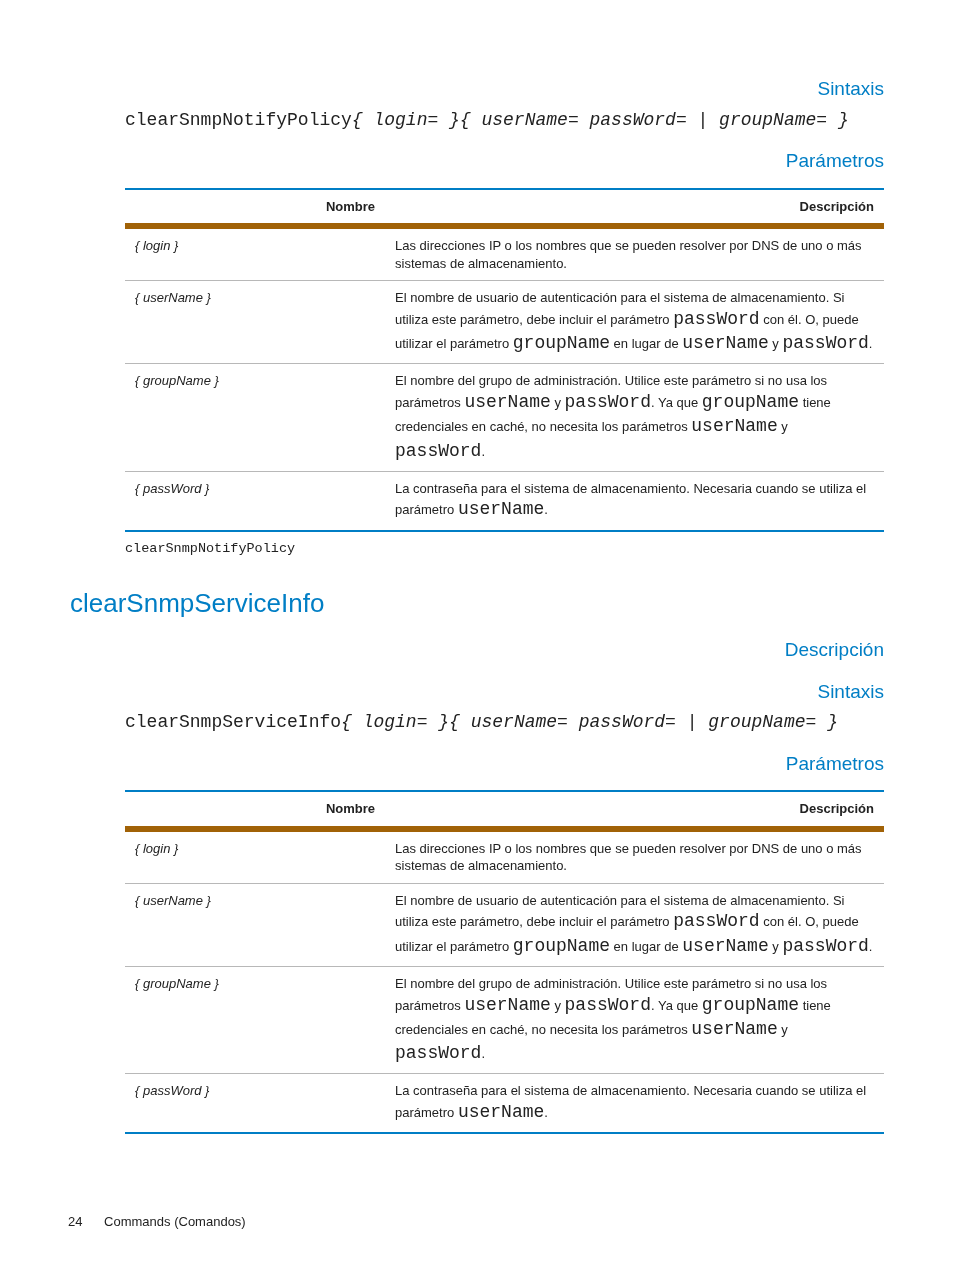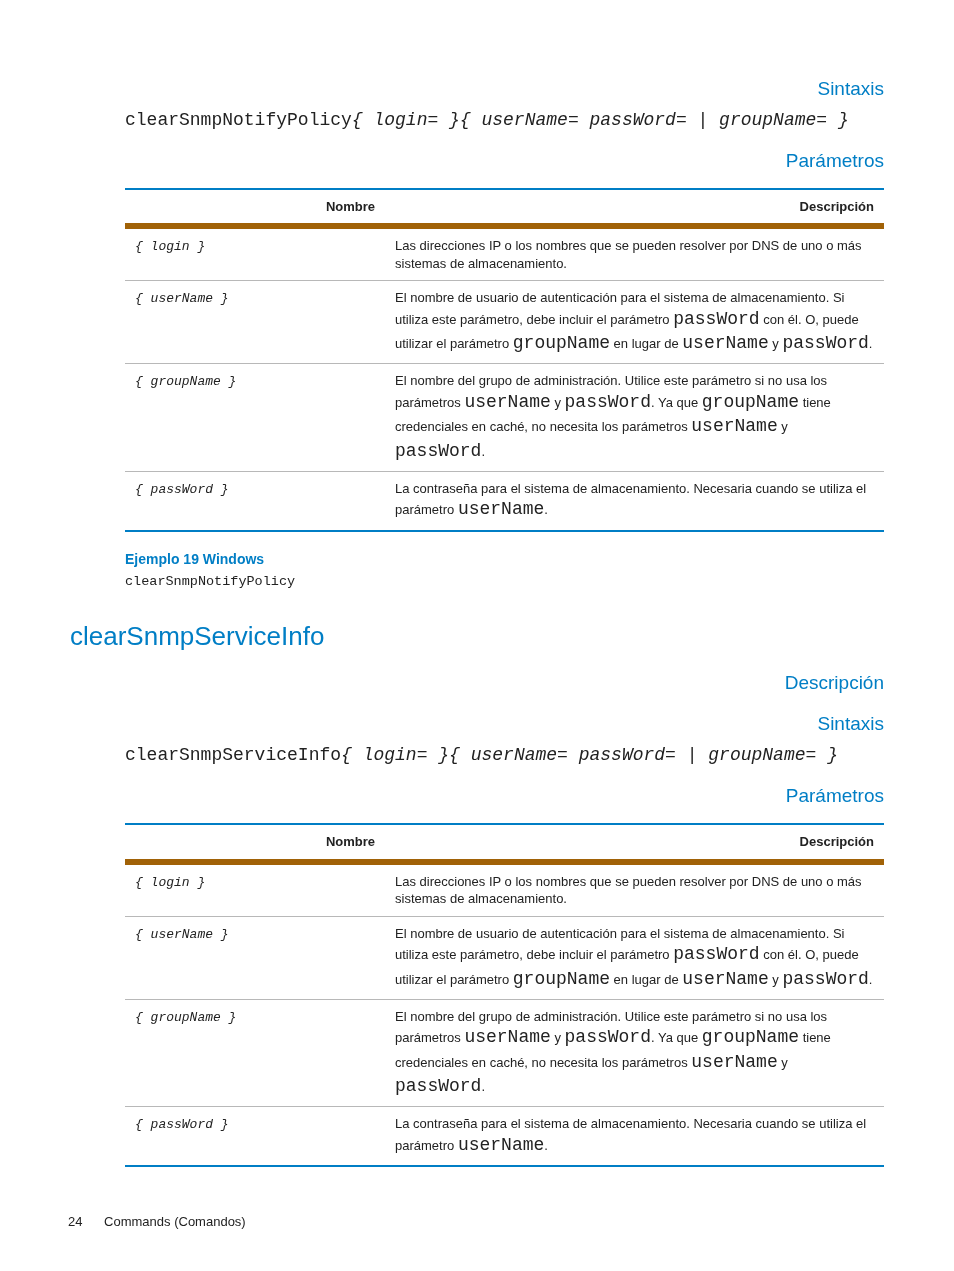--- a/index.html
+++ b/index.html
@@ -54,21 +54,21 @@
     border-bottom: 6px solid #a16207;
   }
   table.params td {
     padding: 8px 10px;
     border-top: 1px solid #b8b8b8;
     vertical-align: top;
   }
   table.params th:first-child,
   table.params td:first-child { width: 240px; }
   .param-name {
-    font-family: Liberation Mono, monospace;
+    font-family: Liberation Sans, sans-serif;
     font-style: italic;
   }
   .codeblock {
     font-family: "Courier New", Courier, monospace;
     font-size: 13.5px;
     margin: 4px 0 8px 0;
     white-space: pre-wrap;
   }
   .footer {
     position: absolute;
@@ -110,21 +110,20 @@
           <td><span class="param-name">{ groupName }</span></td>
           <td>El nombre del grupo de administración. Utilice este parámetro si no usa los parámetros <code>userName</code> y <code>passWord</code>. Ya que <code>groupName</code> tiene credenciales en caché, no necesita los parámetros <code>userName</code> y <code>passWord</code>.</td>
         </tr>
         <tr>
           <td><span class="param-name">{ passWord }</span></td>
           <td>La contraseña para el sistema de almacenamiento. Necesaria cuando se utiliza el parámetro <code>userName</code>.</td>
         </tr>
       </tbody>
   </table>
 
-  <h3 class="ex">Ejemplo 19 Windows</h3>
 
   <div class="codeblock">clearSnmpNotifyPolicy</div>
 </div>
 
 <h1 class="cmd">clearSnmpServiceInfo</h1>
 
 <div class="indent">
   <h2 class="sect">Descripción</h2>
 
   <h2 class="sect">Sintaxis</h2>

